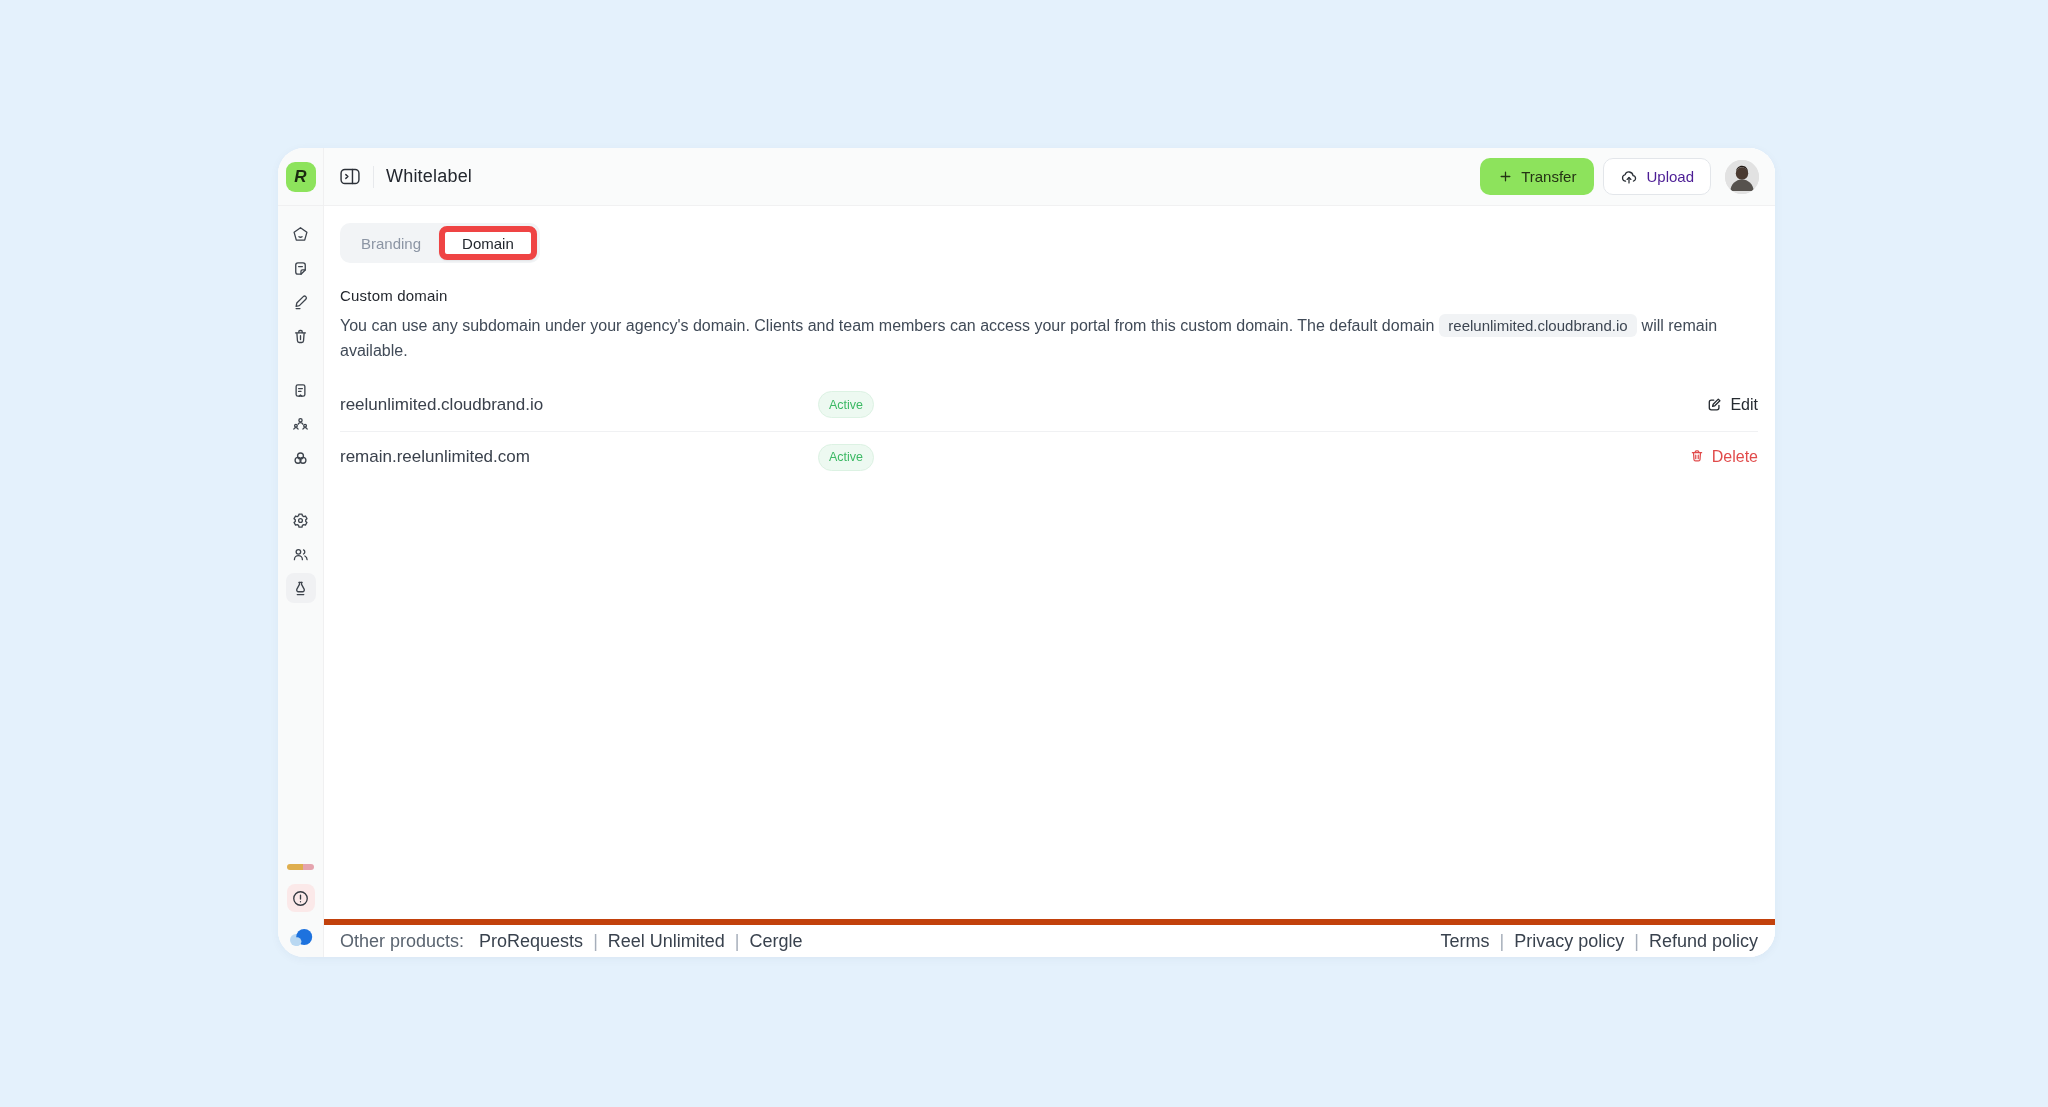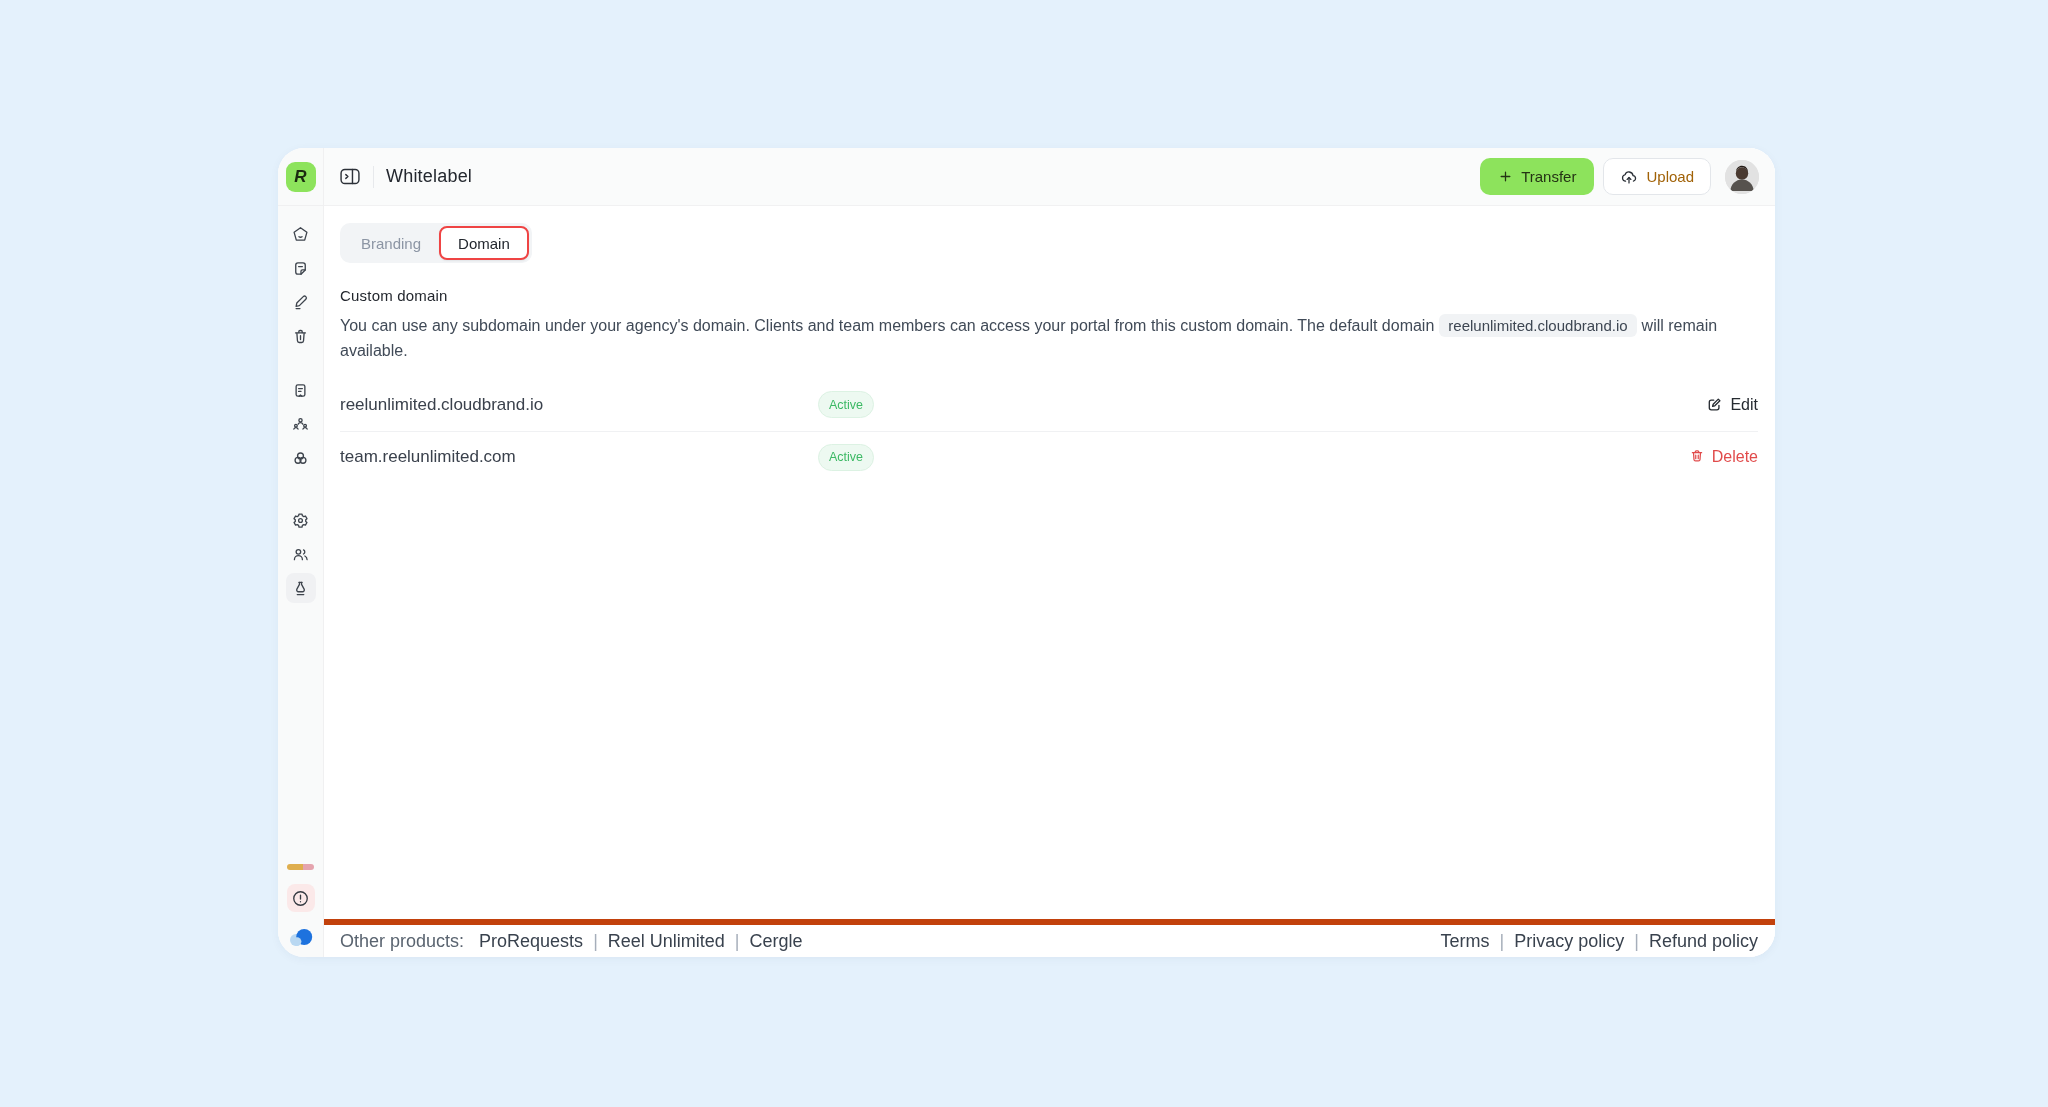--- a/index.html
+++ b/index.html
@@ -37,29 +37,29 @@
   header{height:58px;flex:0 0 58px;background:#FAFBFB;border-bottom:1px solid #F1F1F2;
     display:flex;align-items:center;padding:0 16px 0 14px;}
   .panel-toggle{width:24px;height:22px;display:flex;align-items:center;justify-content:center;cursor:pointer;}
   .panel-toggle svg{width:22px;height:19px;stroke:#2C3138;stroke-width:1.5;fill:none;stroke-linecap:round;stroke-linejoin:round;}
   .vdiv{width:1px;height:22px;background:#E7E9EC;margin:0 12px 0 11px;}
   .page-title{font-size:18px;font-weight:500;color:#23272E;letter-spacing:.2px;}
   .hspacer{flex:1;}
   .btn{height:37px;border-radius:10px;display:flex;align-items:center;gap:8px;font-size:15px;font-weight:500;cursor:pointer;border:none;}
   .btn-transfer{background:var(--accent-green);color:#243314;padding:0 18px;margin-right:9px;}
   .btn-transfer svg{width:15px;height:15px;stroke:#243314;stroke-width:1.7;stroke-linecap:round;fill:none;}
-  .btn-upload{background:#fff;color:#a16207;border:1px solid #E3E6EA;padding:0 16px;}
+  .btn-upload{background:#fff;color:#4c1d95;border:1px solid #E3E6EA;padding:0 16px;}
   .btn-upload svg{width:18px;height:18px;stroke:#2A2F36;stroke-width:1.4;fill:none;stroke-linecap:round;stroke-linejoin:round;}
   .avatar{width:34px;height:34px;border-radius:50%;margin-left:14px;overflow:hidden;background:#E2E2E2;cursor:pointer;flex:0 0 34px;}
 
   
   .content{flex:1;padding:17px 17px 0 16px;overflow:hidden;}
   .tab-group{display:inline-flex;background:#F2F4F6;border-radius:10px;padding:3px;}
   .tab{height:34px;padding:0 17px;border-radius:8px;display:flex;align-items:center;font-size:15px;color:#8C95A4;cursor:pointer;border:1px solid transparent;}
-  .tab.active{background:#fff;color:#22272E;font-weight:500;border:2px solid #ef4444;box-shadow:0 1px 2px rgba(16,24,40,.07);text-align:right;}
+  .tab.active{background:#fff;color:#22272E;font-weight:500;border:6px solid #ef4444;box-shadow:0 1px 2px rgba(16,24,40,.07);text-align:right;}
   .section-heading{margin-top:24px;font-size:15px;font-weight:500;color:#23272E;letter-spacing:.2px;}
   .section-desc{margin-top:10px;font-size:16px;color:#404A57;line-height:1.55;}
   .code-chip{background:#F1F3F5;border-radius:6px;padding:3px 9px;margin:0 5px;font-size:15px;color:#3D4652;white-space:nowrap;}
   .rows{margin-top:15px;}
   .row{display:grid;grid-template-columns:478px 1fr auto;align-items:center;height:52px;}
   .row + .row{border-top:1px solid #F0F1F3;}
   .domain-name{font-size:17px;color:#3A414C;}
   .badge{justify-self:start;display:inline-flex;align-items:center;height:27px;padding:0 10px;border-radius:999px;
     background:#EDF9F1;border:1px solid #DCF2E3;color:var(--badge-green);font-size:12.5px;font-weight:500;}
   .action{display:inline-flex;align-items:flex-start;gap:7px;font-size:16px;cursor:pointer;}
@@ -237,21 +237,21 @@
           <span class="badge">Active</span>
           <div class="action action-edit">
             <svg viewBox="0 0 18 18">
               <path d="M8.2 4.4H5.6a2.1 2.1 0 0 0-2.1 2.1v6a2.1 2.1 0 0 0 2.1 2.1h6a2.1 2.1 0 0 0 2.1-2.1V9.9"></path>
               <path d="M13 3.3l1.7 1.7-5.4 5.4-2.3.6.6-2.3z"></path>
             </svg>
             <span>Edit</span>
           </div>
         </div>
         <div class="row">
-          <div class="domain-name">team.reelunlimited.com</div>
+          <div class="domain-name">remain.reelunlimited.com</div>
           <span class="badge">Active</span>
           <div class="action action-delete">
             <svg viewBox="0 0 18 18">
               <path d="M3.8 5.3h10.4"></path>
                 <path d="M7 5.2v-.8A1.2 1.2 0 0 1 8.2 3.2h1.6A1.2 1.2 0 0 1 11 4.4v.8"></path>
               <path d="M5.1 5.5l.5 7.4a1.7 1.7 0 0 0 1.7 1.6h3.4a1.7 1.7 0 0 0 1.7-1.6l.5-7.4"></path>
                 <path d="M7.6 8v4M10.4 8v4"></path>
             </svg>
             <span>Delete</span>
           </div>

